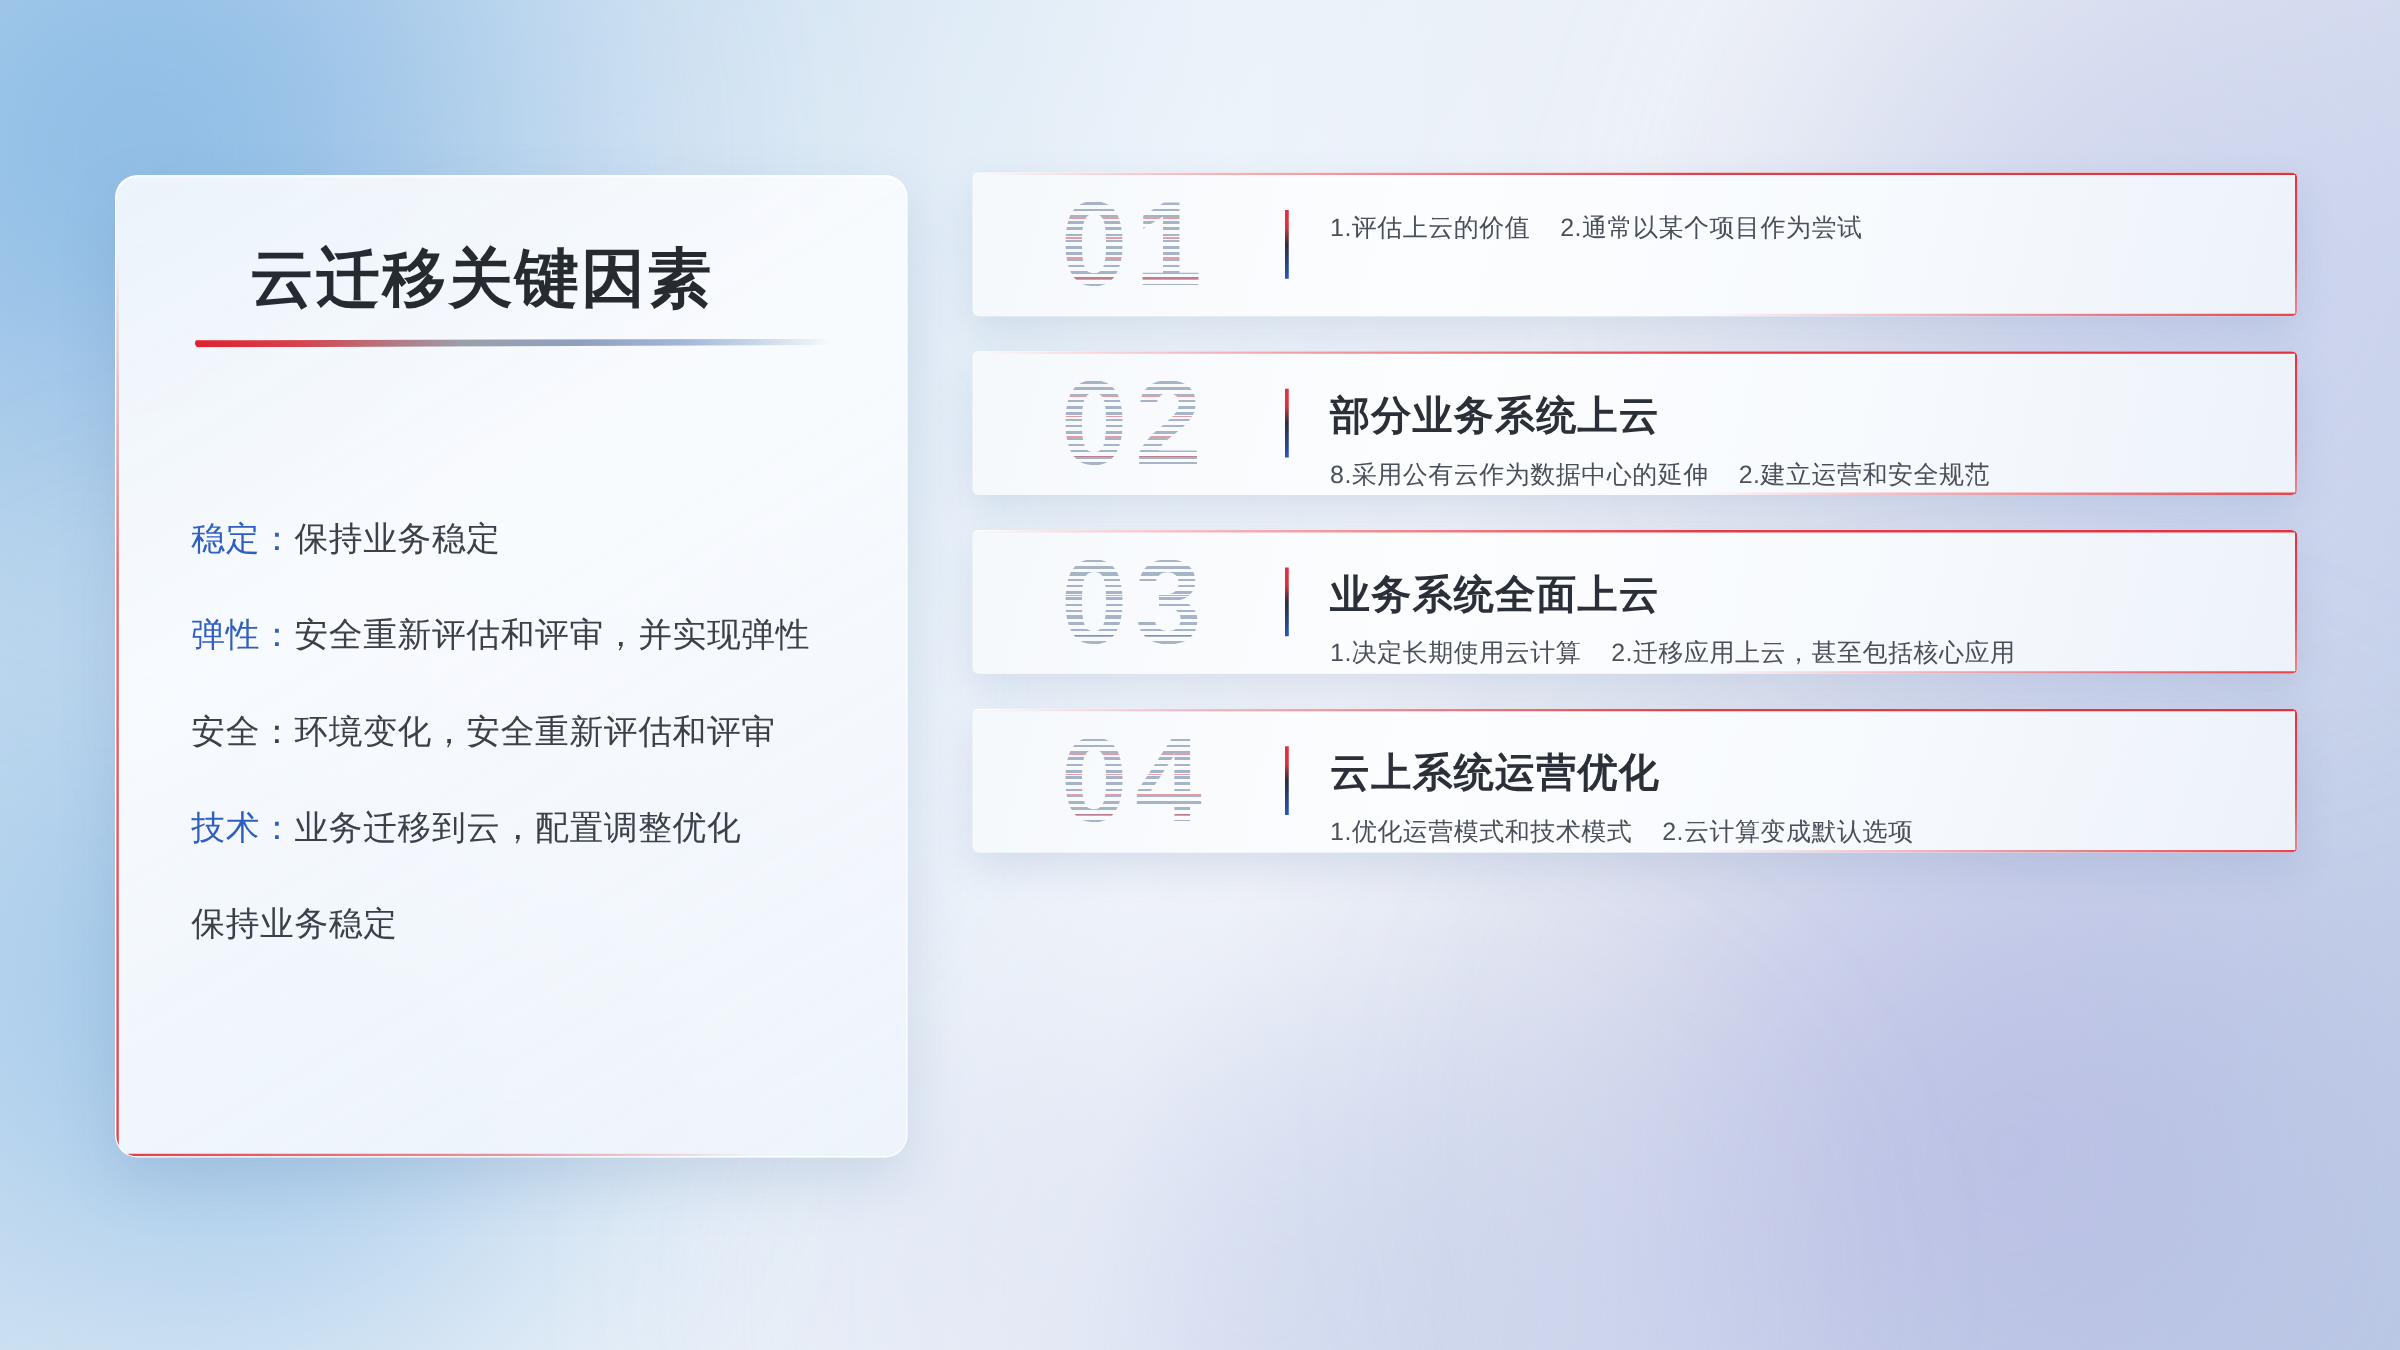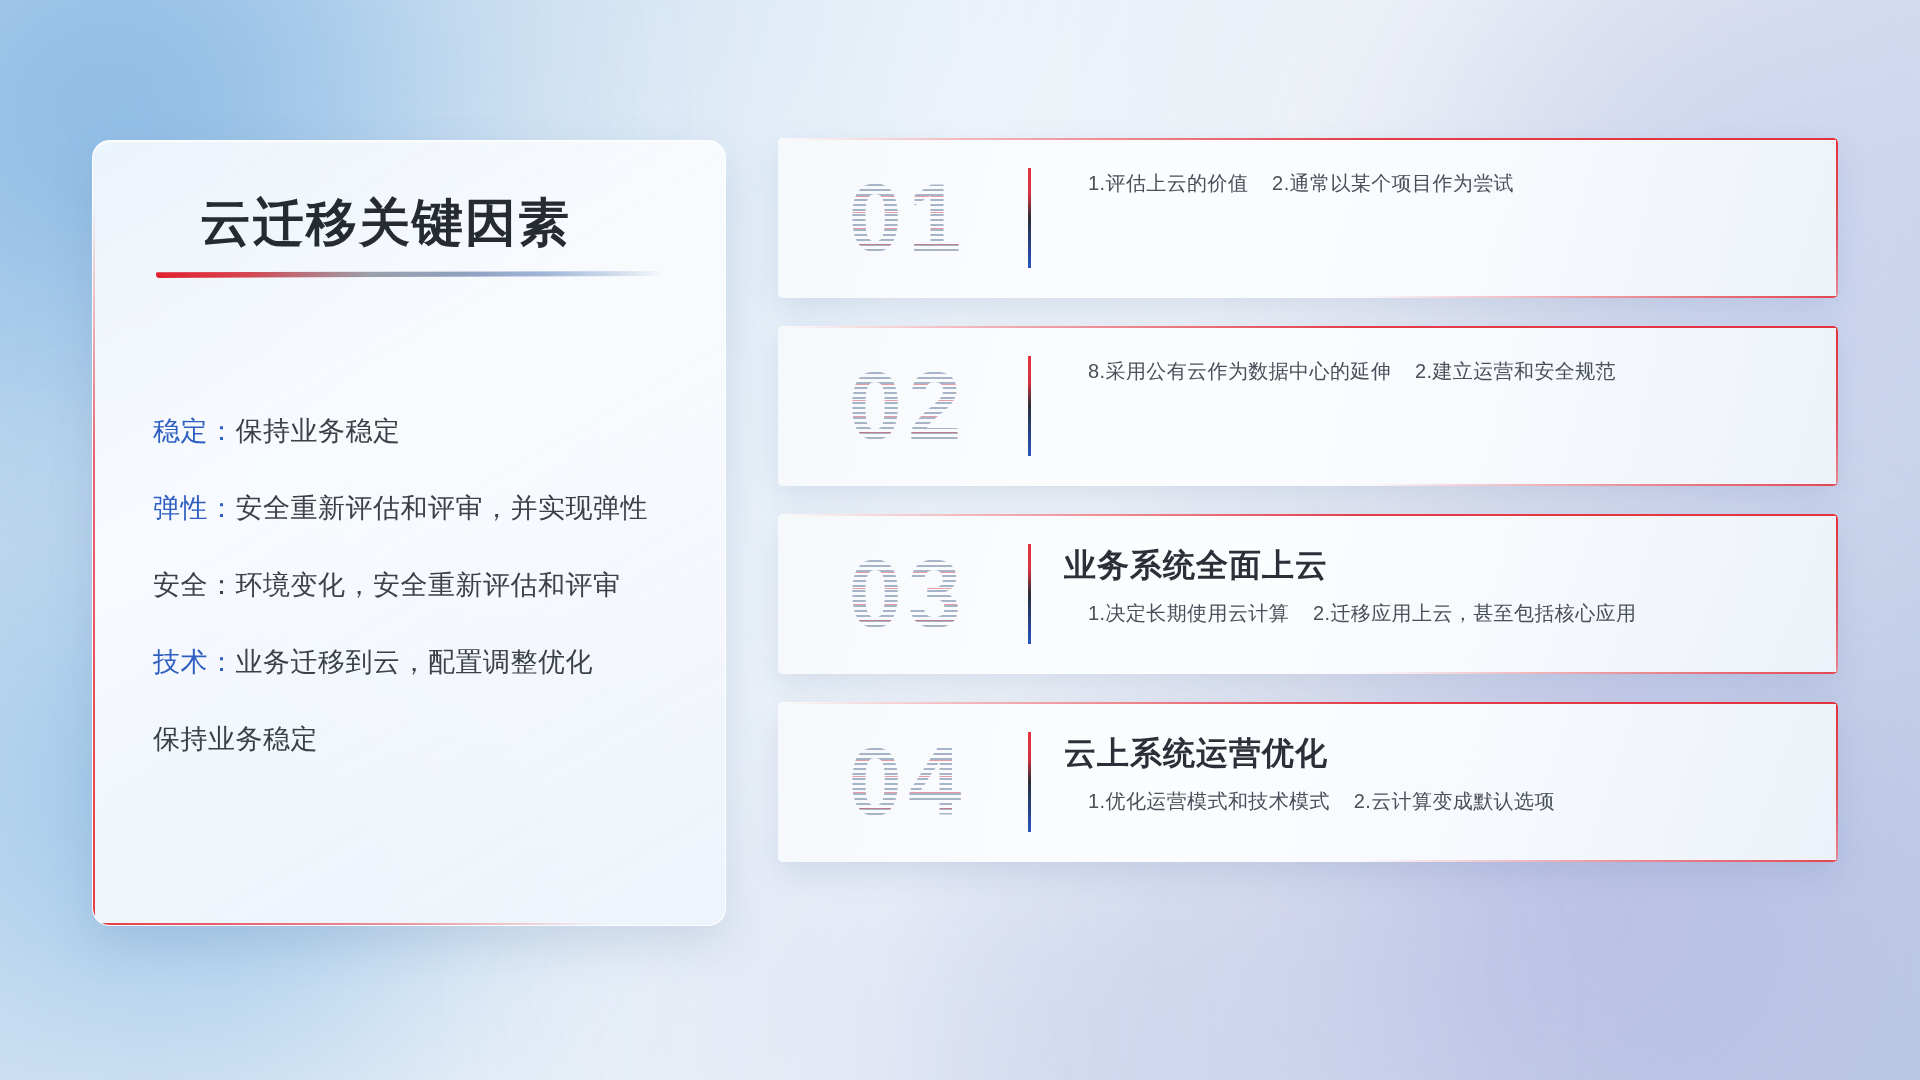--- a/index.html
+++ b/index.html
@@ -80,21 +80,21 @@
     font-size:27px; line-height:1.52; color:#3c4149;
     margin-bottom:36px; letter-spacing:.5px;
   }
   .li .k{ color:#2f5fc0; }
   .li .k-dark{ color:#3c4149; }
   .li.wrap{ margin-bottom:0; }
 
   
   .cards{ position:absolute; left:778px; top:138px; width:1060px; }
   .card{
-    position:relative; height:160px; margin-bottom:28px;
+    position:relative; height:115px; margin-bottom:28px;
     border-radius:5px;
     background:linear-gradient(104deg, rgba(246,249,252,.96) 0%, rgba(252,253,255,.99) 34%, rgba(248,251,254,.97) 66%, rgba(240,245,251,.92) 100%);
     box-shadow:0 12px 30px rgba(86,120,165,.16), inset 0 1px 0 rgba(255,255,255,.9);
     overflow:hidden;
   }
   .card .top-line{
     position:absolute; left:0; right:0; top:0; height:2px;
     background:linear-gradient(90deg, rgba(226,51,63,0) 0%, rgba(226,51,63,.35) 18%, rgba(226,51,63,.95) 55%, #e2333f 100%);
   }
   .card .right-line{
@@ -140,21 +140,20 @@
     background:linear-gradient(180deg,#e2333f 0%, #d6323e 26%, #2a2f38 50%, #24407f 74%, #2a55c2 100%);
   }
   .card-body{ position:absolute; left:286px; top:32px; right:40px; }
   .card-title{
     font-size:32px; font-weight:700; color:#2b3038; letter-spacing:1px;
     line-height:1.2; margin-bottom:16px;
   }
   .card-sub{
     font-size:20px; color:#4a5059; letter-spacing:.4px; line-height:1.3;
     white-space:pre;
-    margin-left:24px;
   }
 </style>
 </head>
 <body>
 
 <div class="bg-base"></div>
 <div class="bg-blob blob-a"></div>
 <div class="bg-blob blob-b"></div>
 <div class="bg-blob blob-c"></div>
 <div class="bg-blob blob-d"></div>
@@ -205,20 +204,21 @@
     </article>
 
     <article class="card">
       <span class="top-line"></span>
       <span class="right-line"></span>
       <span class="bottom-line"></span>
       <span class="num">02</span>
       <span class="num-tint">02</span>
       <span class="divider"></span>
       <div class="card-body">
+        <h2 class="card-title">部分业务系统上云</h2>
         <p class="card-sub">8.采用公有云作为数据中心的延伸    2.建立运营和安全规范</p>
       </div>
     </article>
 
     <article class="card">
       <span class="top-line"></span>
       <span class="right-line"></span>
       <span class="bottom-line"></span>
       <span class="num">03</span>
       <span class="num-tint">03</span>

